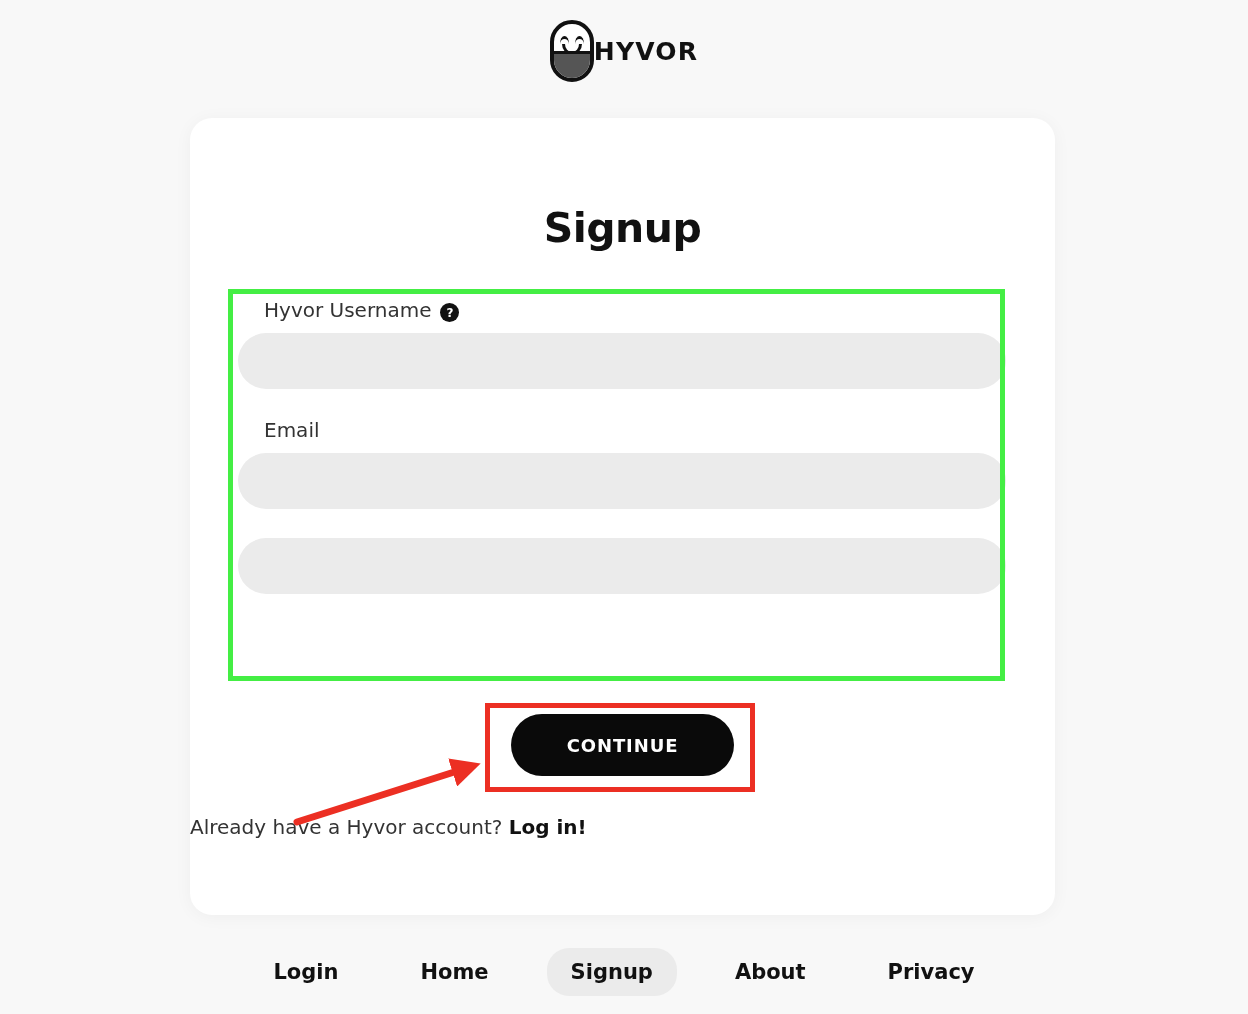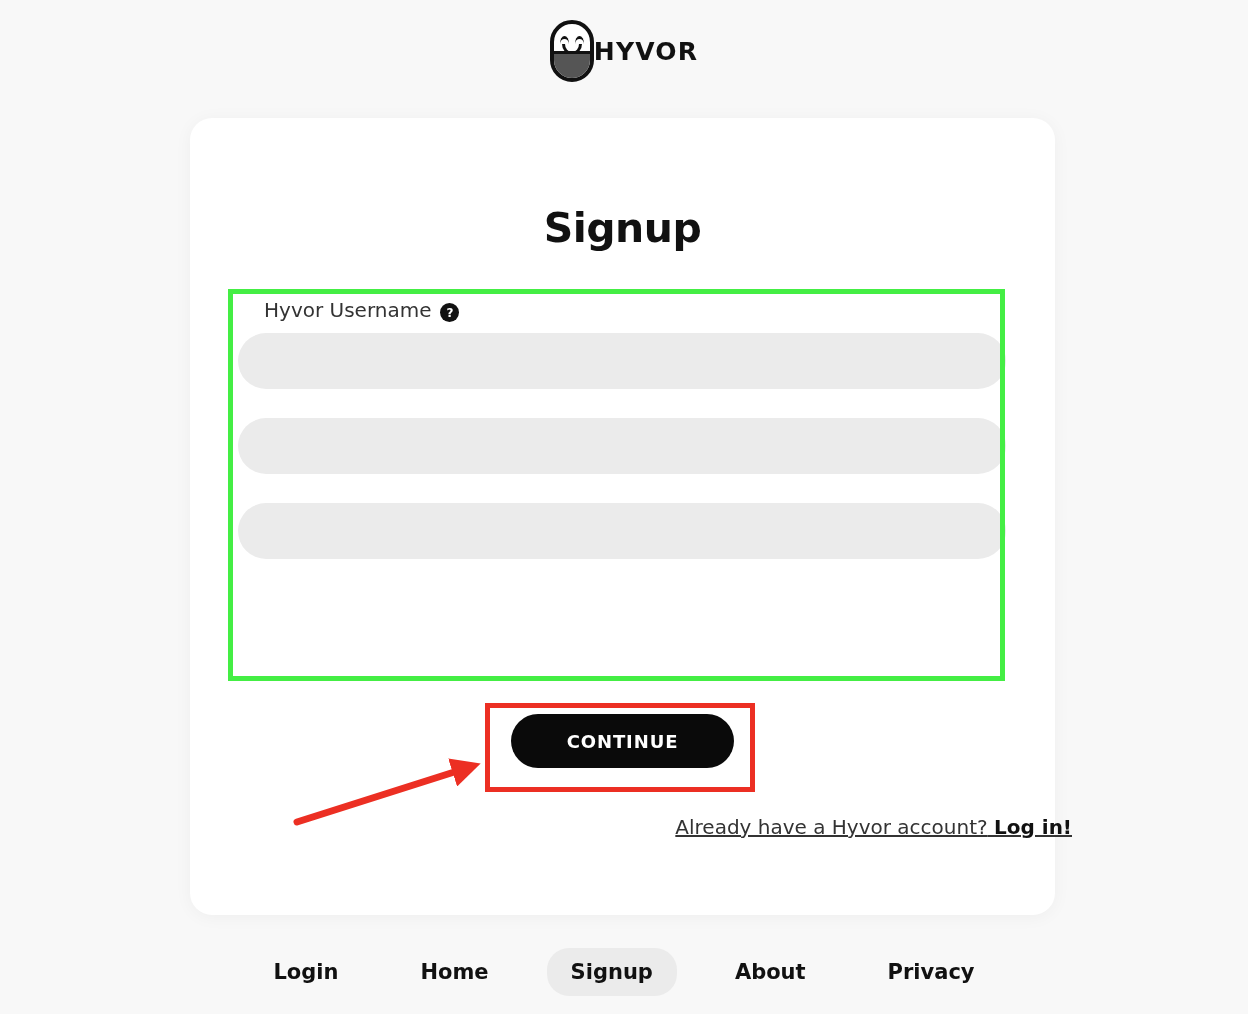--- a/index.html
+++ b/index.html
@@ -157,36 +157,35 @@
     width: 100%;
     text-align: center;
   }
   .continue-button {
     display: inline-block;
     background: #0a0a0a;
     color: #ffffff;
     border: none;
     border-radius: 32px;
     padding: 0 56px;
-    height: 54px;
+    height: 62px;
     font-size: 18px;
     font-weight: bold;
     letter-spacing: 0.9px;
     font-family: inherit;
     cursor: pointer;
   }
   .login-prompt {
     position: absolute;
     top: 697px;
-    left: 17px;
-    width: 100%;
-    text-align: right;
+    left: 0;
+    width: 100%;
+    text-align: left;
     font-size: 20px;
     color: #333333;
-    text-decoration: underline;
   }
   .login-prompt b { color: #111111; font-weight: bold; }
 
   
   .footer-nav {
     position: absolute;
     top: 948px;
     left: 0;
     width: 1248px;
     display: flex;
@@ -256,20 +255,23 @@
 
     <div class="field">
       <div class="field-label">
         <span>Hyvor Username</span>
         <span class="help-icon">?</span>
       </div>
       <input class="field-input" type="text" placeholder="" style="">
     </div>
 
     <div class="field">
+      <div class="field-label">
+        <span>Email</span>
+      </div>
       <input class="field-input" type="email" placeholder="" style="">
     </div>
 
     <div class="field">
       <input class="field-input" type="password" placeholder="" style="">
     </div>
 
   </div>
 
   <div class="continue-wrap">

